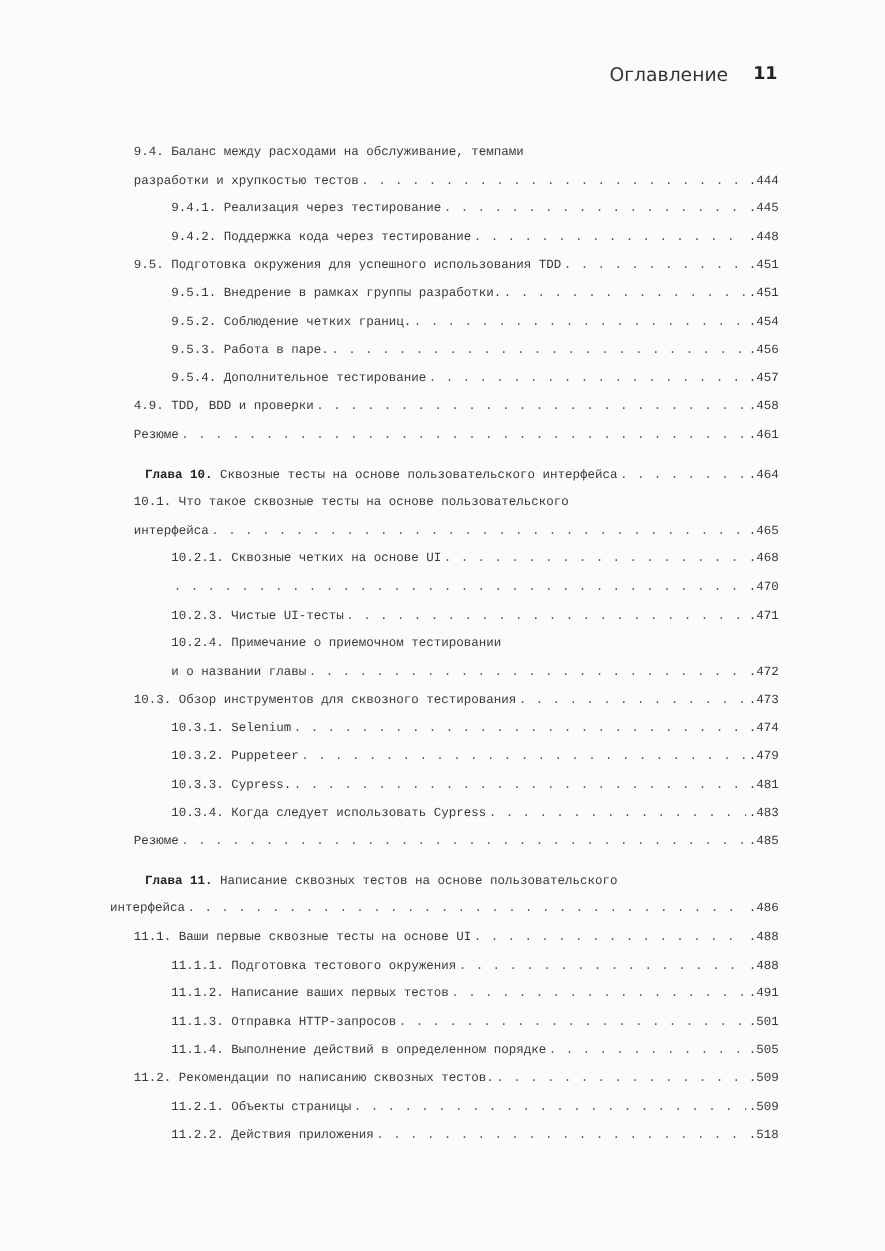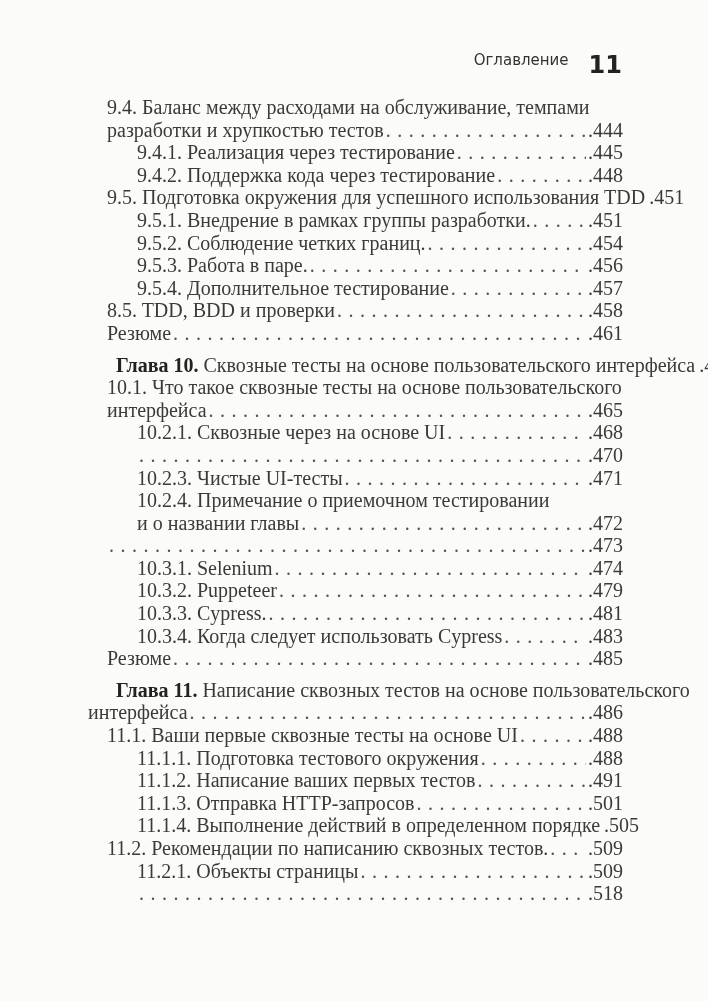--- a/index.html
+++ b/index.html
@@ -14,29 +14,30 @@
   .running-head {
     position: absolute;
     top: 51px;
     right: 86px;
     display: flex;
     align-items: flex-start;
     font-family: "DejaVu Sans", "Liberation Sans", sans-serif;
     color: #333;
   }
   .running-head .section-name { font-size: 15px; margin-right: 20px; }
-  .running-head .page-num { font-size: 24px; font-weight: bold; color: #222; }
+  .running-head .page-num { font-size: 14px; font-weight: bold; color: #222; }
 
   .toc {
     position: absolute;
-    top: 96px;
+    top: 112px;
     left: 88px;
     width: 535px;
-    font-size: 20px;
+    font-size: 10px;
     line-height: 22.6px;
+    font-family: Liberation Mono, monospace;
   }
   .entry { position: relative; }
   .entry.level-1 { padding-left: 0; }
   .entry.level-2 { padding-left: 19px; }
   .entry.level-3 { padding-left: 49px; }
   .entry.chapter { margin-top: 9px; }
   .entry .first-line { display: block; }
   .entry .last-line {
     display: flex;
     align-items: flex-end;
@@ -119,21 +120,21 @@
     </div>
     <div class="entry level-3">
       <span class="last-line">
         <span class="txt"><span>9.5.4. Дополнительное тестирование</span></span>
         <span class="leader"></span>
         <span class="page">.457</span>
       </span>
     </div>
     <div class="entry level-2">
       <span class="last-line">
-        <span class="txt"><span>8.5. TDD, BDD и проверки</span></span>
+        <span class="txt"><span>4.9. TDD, BDD и проверки</span></span>
         <span class="leader"></span>
         <span class="page">.458</span>
       </span>
     </div>
     <div class="entry level-2">
       <span class="last-line">
         <span class="txt"><span>Резюме</span></span>
         <span class="leader"></span>
         <span class="page">.461</span>
       </span>
@@ -148,21 +149,21 @@
     <div class="entry level-2">
       <span class="first-line"><span class="txt"><span>10.1. Что такое сквозные тесты на основе пользовательского</span></span></span>
       <span class="last-line">
         <span class="txt"><span>интерфейса</span></span>
         <span class="leader"></span>
         <span class="page">.465</span>
       </span>
     </div>
     <div class="entry level-3">
       <span class="last-line">
-        <span class="txt"><span>10.2.1. Сквозные через на основе UI</span></span>
+        <span class="txt"><span>10.2.1. Сквозные четких на основе UI</span></span>
         <span class="leader"></span>
         <span class="page">.468</span>
       </span>
     </div>
     <div class="entry level-3">
       <span class="last-line">
         <span class="leader"></span>
         <span class="page">.470</span>
       </span>
     </div>
@@ -176,20 +177,21 @@
     <div class="entry level-3">
       <span class="first-line"><span class="txt"><span>10.2.4. Примечание о приемочном тестировании</span></span></span>
       <span class="last-line">
         <span class="txt"><span>и о названии главы</span></span>
         <span class="leader"></span>
         <span class="page">.472</span>
       </span>
     </div>
     <div class="entry level-2">
       <span class="last-line">
+        <span class="txt"><span>10.3. Обзор инструментов для сквозного тестирования</span></span>
         <span class="leader"></span>
         <span class="page">.473</span>
       </span>
     </div>
     <div class="entry level-3">
       <span class="last-line">
         <span class="txt"><span>10.3.1. Selenium</span></span>
         <span class="leader"></span>
         <span class="page">.474</span>
       </span>
@@ -274,17 +276,18 @@
     </div>
     <div class="entry level-3">
       <span class="last-line">
         <span class="txt"><span>11.2.1. Объекты страницы</span></span>
         <span class="leader"></span>
         <span class="page">.509</span>
       </span>
     </div>
     <div class="entry level-3">
       <span class="last-line">
+        <span class="txt"><span>11.2.2. Действия приложения</span></span>
         <span class="leader"></span>
         <span class="page">.518</span>
       </span>
     </div>
   </div>
 
 </body></html>

